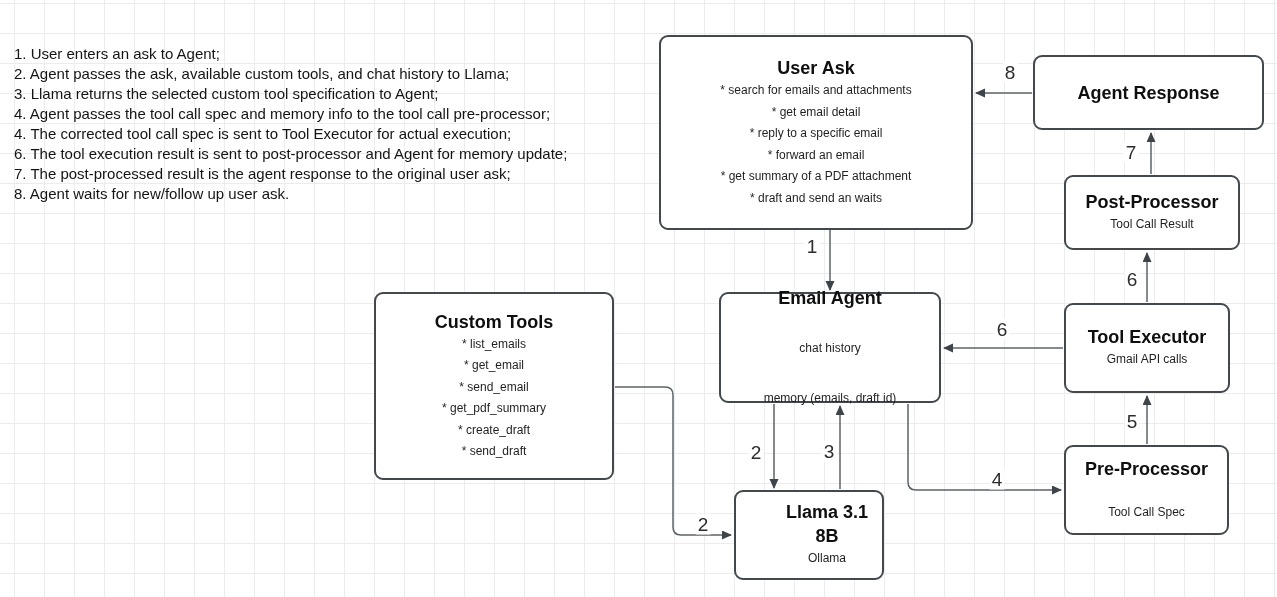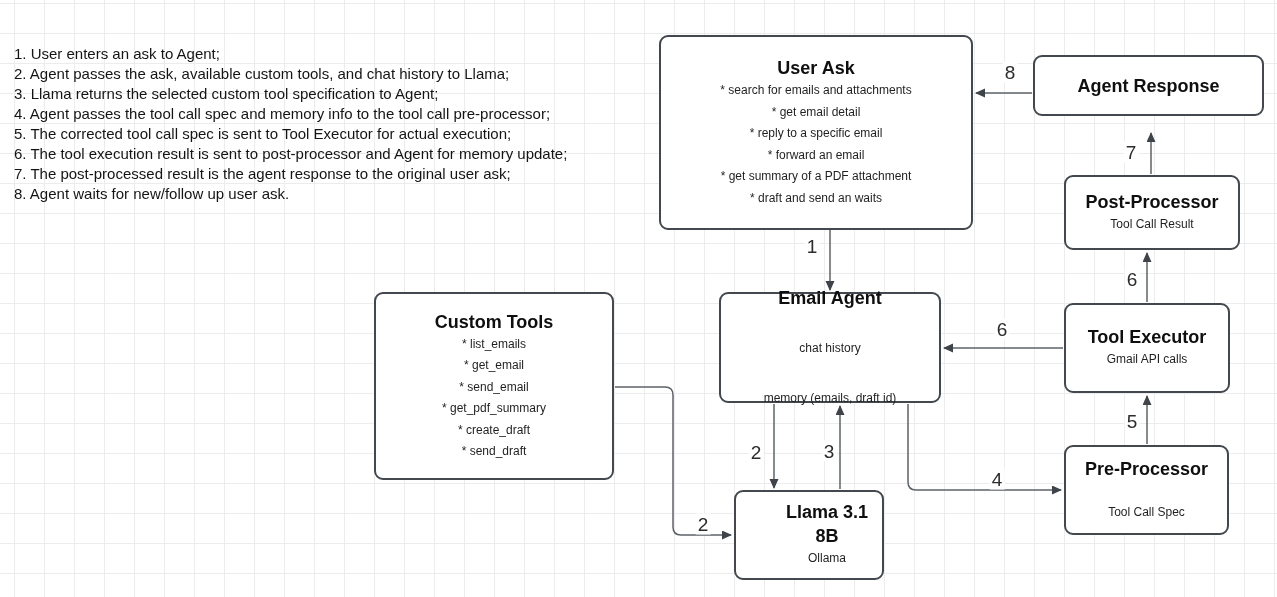--- a/index.html
+++ b/index.html
@@ -26,21 +26,21 @@
     background:#ffffff;
     border:2px solid #42484d;
     border-radius:9px;
     display:flex;flex-direction:column;
     align-items:center;justify-content:center;
     text-align:center;
   }
   .node .title{font-weight:bold;font-size:18px;line-height:24px;color:#0f0f0f;}
   .node .line{font-size:12px;line-height:21.5px;color:#1f1f1f;}
   #n-user-ask{left:659px;top:11px;width:314px;height:195px;margin-top:24px;}
-  #n-agent-response{left:1033px;top:55px;width:231px;height:61px;}
+  #n-agent-response{left:1033px;top:55px;width:231px;height:75px;}
   #n-post-processor{left:1064px;top:175px;width:176px;height:75px;}
   #n-tool-executor{left:1064px;top:303px;width:166px;height:90px;}
   #n-pre-processor{left:1064px;top:445px;width:165px;height:90px;gap:21px;}
   #n-email-agent{left:719px;top:292px;width:222px;height:111px;gap:28px;}
   #n-custom-tools{left:374px;top:292px;width:240px;height:188px;}
   #n-llama{left:734px;top:490px;width:150px;height:90px;padding-left:36px;}
   svg.edges{position:absolute;left:0;top:0;pointer-events:none;}
   .edge-label{
     position:absolute;transform:translate(-50%,-50%);
     font-size:19px;line-height:21px;color:#2c2c2c;
@@ -60,21 +60,21 @@
 </head>
 <body>
 
 <div id="canvas">
 
   <div class="steps">
     <div class="step">1. User enters an ask to Agent;</div>
     <div class="step">2. Agent passes the ask, available custom tools, and chat history to Llama;</div>
     <div class="step">3. Llama returns the selected custom tool specification to Agent;</div>
     <div class="step">4. Agent passes the tool call spec and memory info to the tool call pre-processor;</div>
-    <div class="step">5. The corrected tool call spec is sent to Tool Executor for actual execution;</div>
+    <div class="step">4. The corrected tool call spec is sent to Tool Executor for actual execution;</div>
     <div class="step">6. The tool execution result is sent to post-processor and Agent for memory update;</div>
     <div class="step">7. The post-processed result is the agent response to the original user ask;</div>
     <div class="step">8. Agent waits for new/follow up user ask.</div>
   </div>
 
   <svg class="edges" width="1277" height="597">
     <defs>
       <marker id="ah" markerWidth="12" markerHeight="12" refX="9" refY="4.5" orient="auto" markerUnits="userSpaceOnUse">
         <path d="M0,0 L10,4.5 L0,9 Z" fill="#3e444a"></path>
       </marker>

